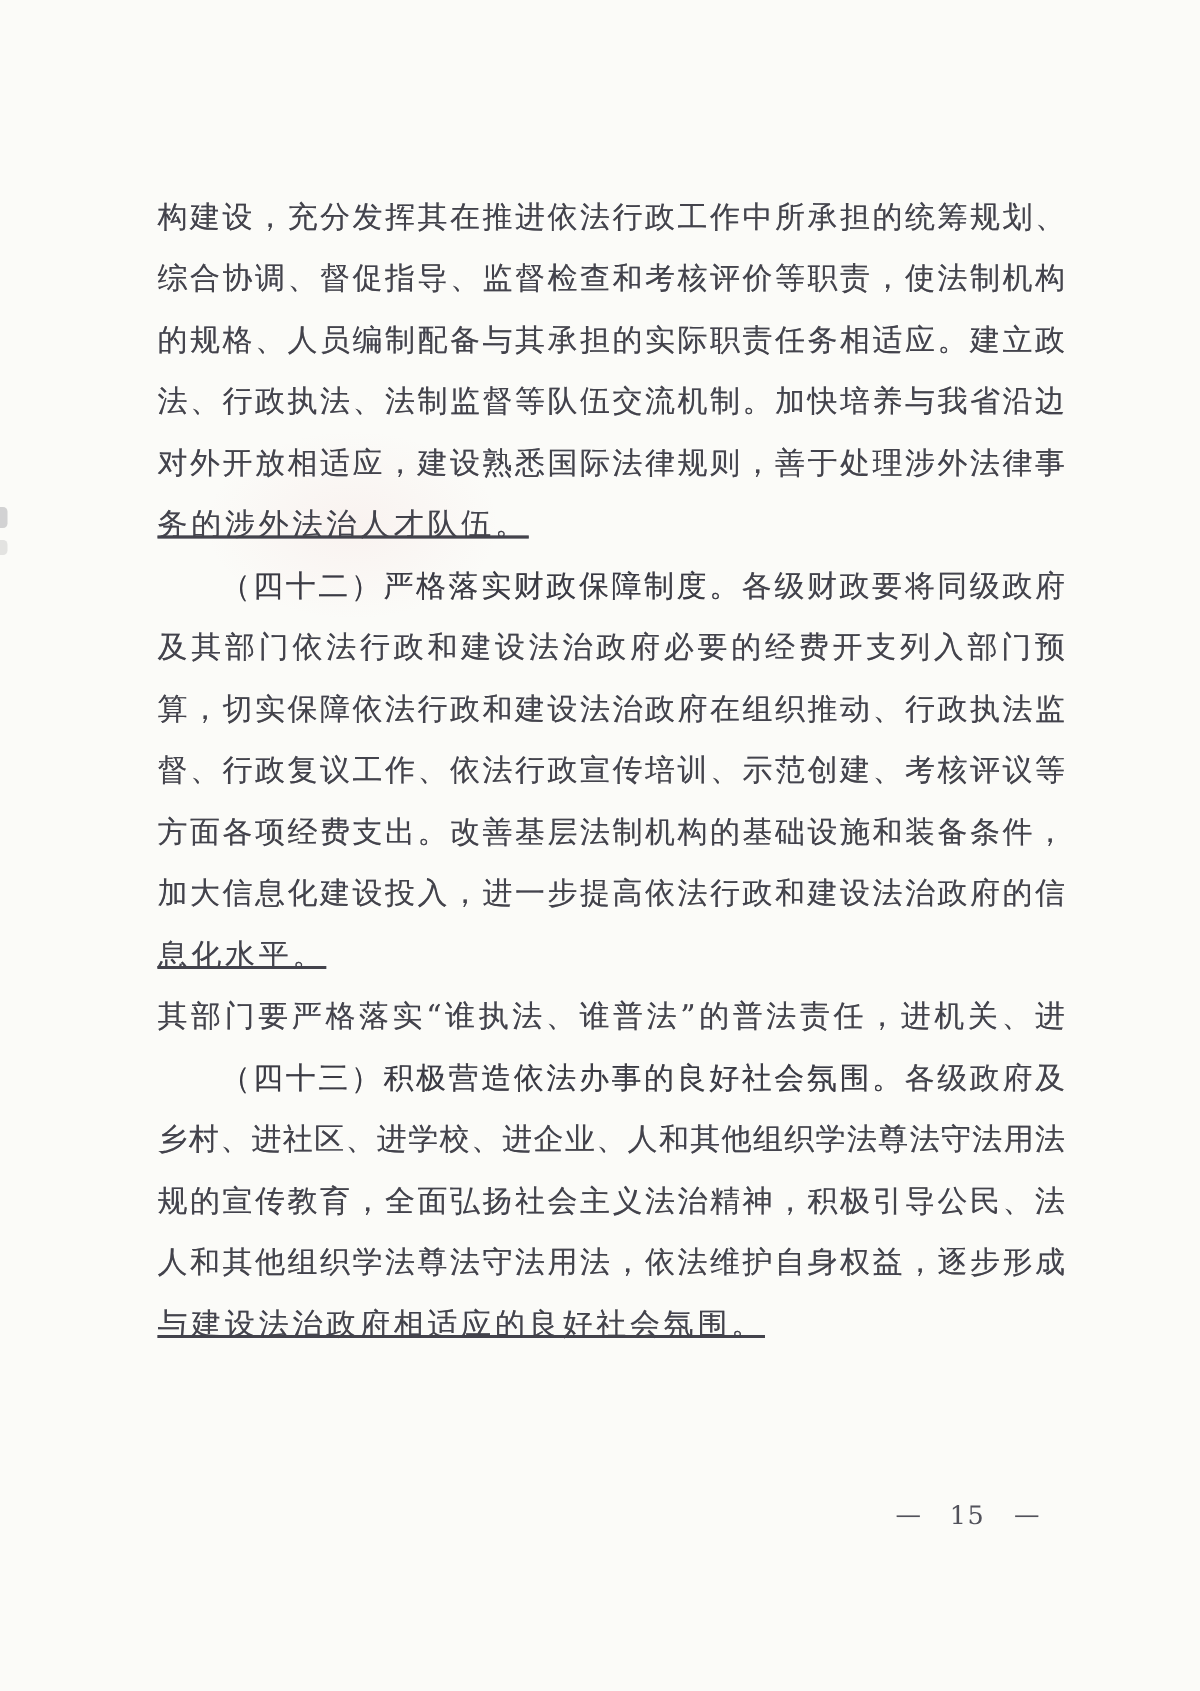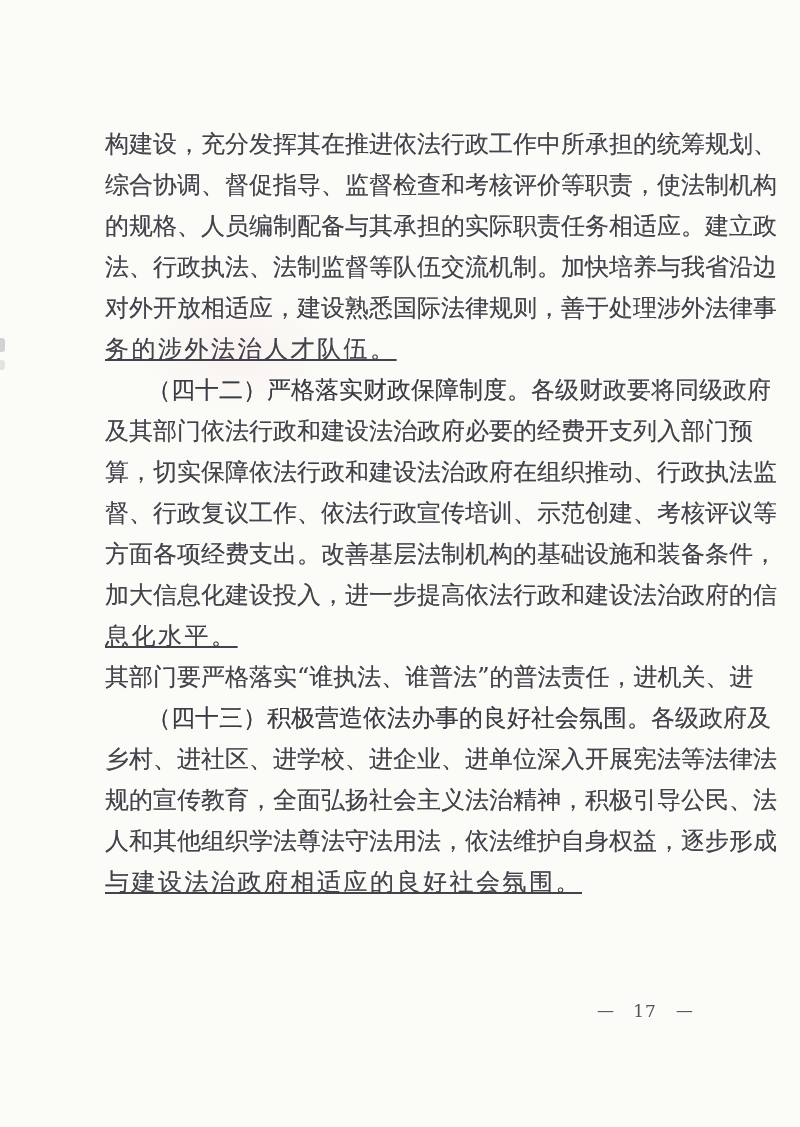--- a/index.html
+++ b/index.html
@@ -32,21 +32,21 @@
   .binding-mark.m2 { top: 360px; height: 10px; opacity: .6; }
   .text-block {
     position: absolute;
     left: 105px;
     top: 124px;
     width: 605px;
   }
   .line {
     height: 41px;
     line-height: 41px;
-    font-size: 24px;
+    font-size: 20px;
     color: #43434c;
     text-align: justify;
     text-align-last: justify;
     white-space: nowrap;
     text-shadow: 0 0 0.4px rgba(67,67,76,0.55);
   }
   .line.end {
     text-align-last: left;
     letter-spacing: 2.5px;
     text-decoration: underline;
@@ -94,24 +94,24 @@
       <div class="line end"><span>务的涉外法治人才队伍。</span></div>
       <div class="line indent"><span class="bold">（四十二）严格落实财政保障制度。</span><span>各级财政要将同级政府</span></div>
       <div class="line"><span>及其部门依法行政和建设法治政府必要的经费开支列入部门预</span></div>
       <div class="line"><span>算，切实保障依法行政和建设法治政府在组织推动、行政执法监</span></div>
       <div class="line"><span>督、行政复议工作、依法行政宣传培训、示范创建、考核评议等</span></div>
       <div class="line"><span>方面各项经费支出。改善基层法制机构的基础设施和装备条件，</span></div>
       <div class="line"><span>加大信息化建设投入，进一步提高依法行政和建设法治政府的信</span></div>
       <div class="line end"><span>息化水平。</span></div>
       <div class="line"><span>其部门要严格落实“谁执法、谁普法”的普法责任，进机关、进</span></div>
       <div class="line indent"><span class="bold">（四十三）积极营造依法办事的良好社会氛围。</span><span>各级政府及</span></div>
-      <div class="line"><span>乡村、进社区、进学校、进企业、进单位深入开展宪法等法律法</span></div>
+      <div class="line"><span>乡村、进社区、进学校、进企业、人和其他组织学法尊法守法用法</span></div>
       <div class="line"><span>规的宣传教育，全面弘扬社会主义法治精神，积极引导公民、法</span></div>
       <div class="line"><span>人和其他组织学法尊法守法用法，依法维护自身权益，逐步形成</span></div>
       <div class="line end"><span>与建设法治政府相适应的良好社会氛围。</span></div>
     </div>
 
   <div class="footer">
     <span class="dash">—</span>
-    <span class="num">17</span>
+    <span class="num">15</span>
     <span class="dash">—</span>
   </div>
 </div>
 
 </body></html>

